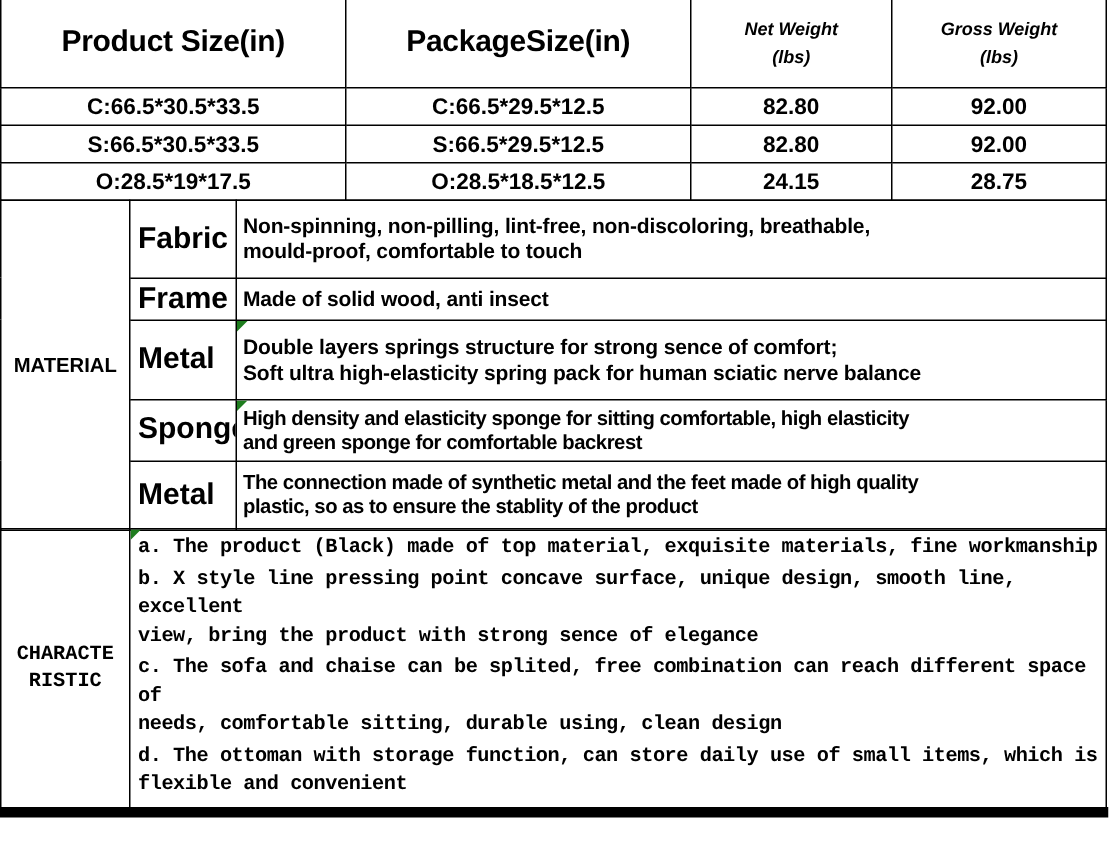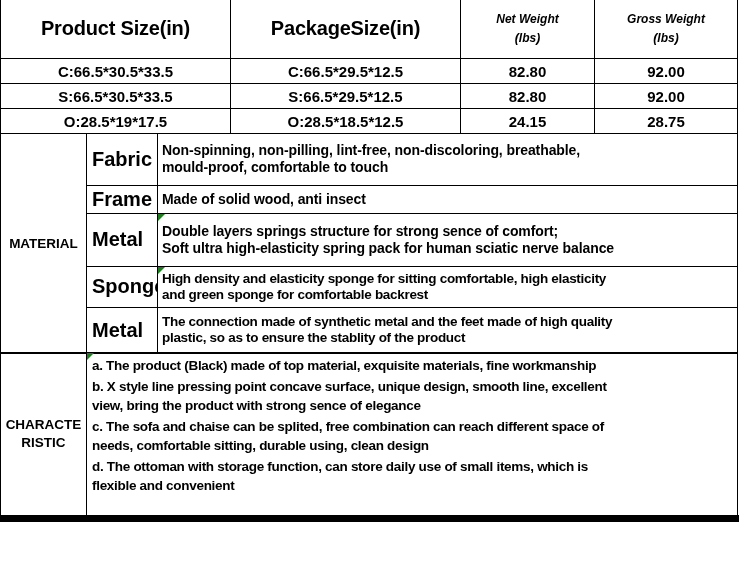--- a/index.html
+++ b/index.html
@@ -56,21 +56,21 @@
     letter-spacing: -0.1px;
   }
   .desc.cond { font-size: 13.5px; letter-spacing: -0.3px; line-height: 16px; margin-left: 31px; }
   tr.r-fabric  td { height: 49px; }
   tr.r-frame   td { height: 25px; }
   tr.r-spring  td { height: 50px; }
   tr.r-sponges td { height: 38px; }
   tr.r-metal   td { height: 43px; }
 
   .char-table { margin-top: -1.5px; }
-  .char-table td { height: 156px; }
+  .char-table td { height: 156px; font-family: Liberation Mono, monospace; }
   .char-label {
     text-align: center;
     vertical-align: middle;
     font-size: 13.5px;
     white-space: pre-line;
     line-height: 18px;
   }
   .char-text {
     vertical-align: top;
     padding: 3px 5px;

